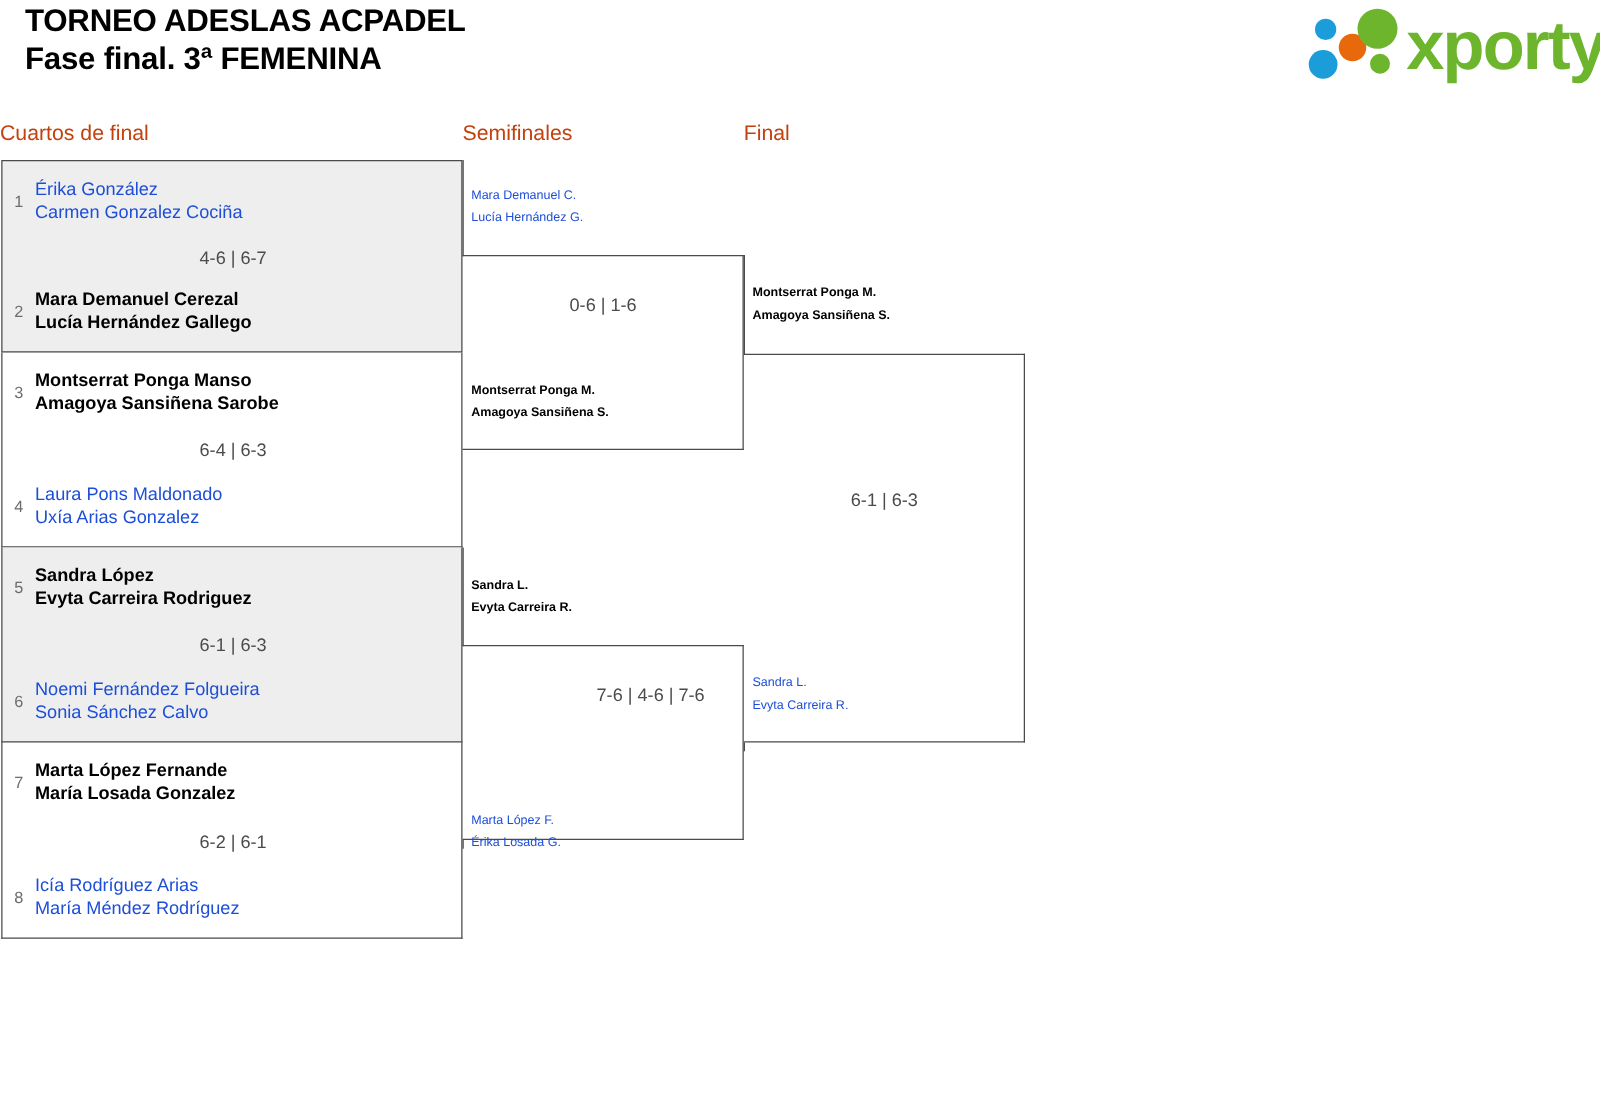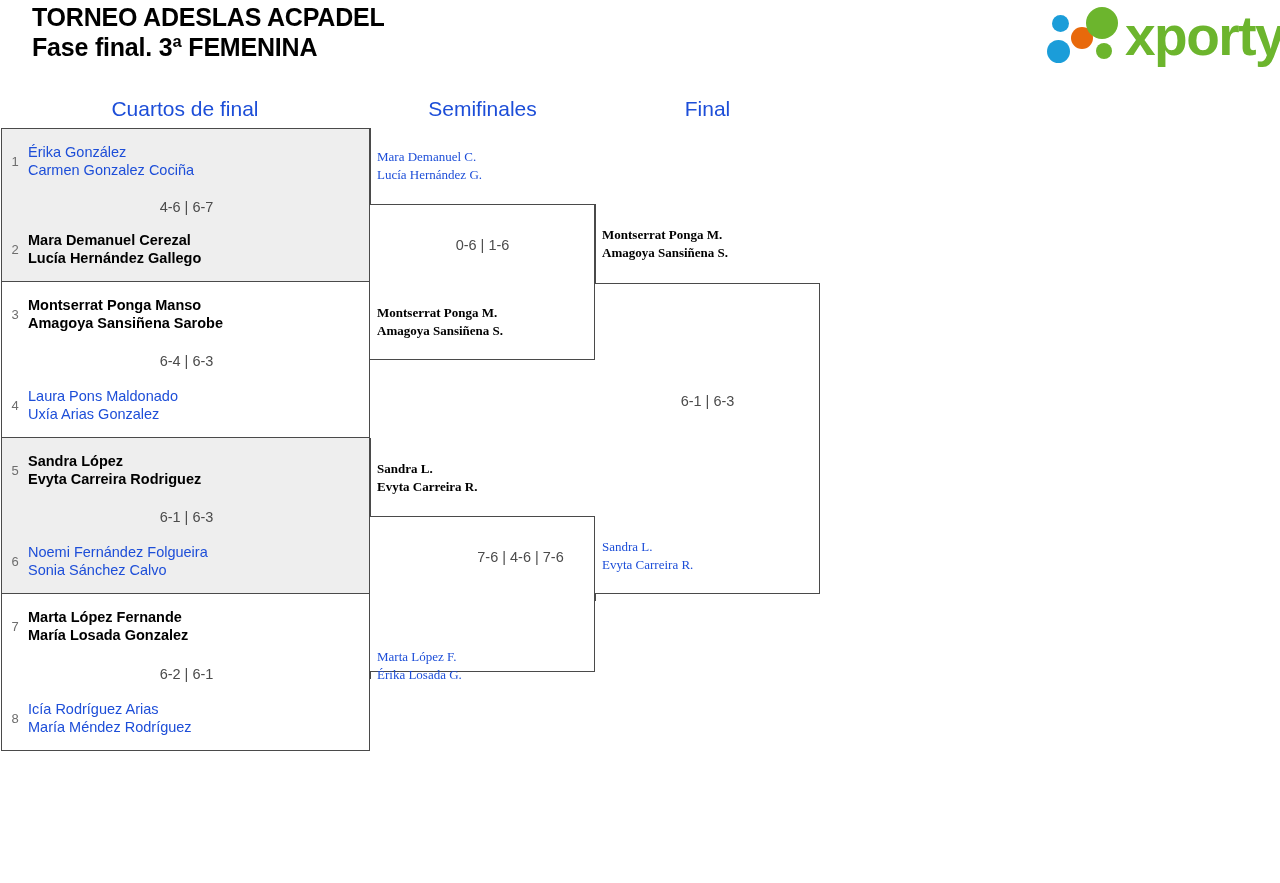--- a/index.html
+++ b/index.html
@@ -17,21 +17,21 @@
   }
 
   
   #header {
     position: absolute;
     left: 0; top: 0;
     width: 1280px; height: 80px;
   }
   #title-block {
     position: absolute;
-    left: 16px; top: 2px; padding-left: 16px;
+    left: 4px; top: 2px; padding-left: 16px;
   }
   .title-line {
     font-size: 25px;
     font-weight: 700;
     color: #000000;
     line-height: 30px;
     letter-spacing: -0.2px;
     white-space: nowrap;
   }
 
@@ -56,23 +56,23 @@
     font-size: 55px;
     font-weight: 700;
     line-height: 60px;
     letter-spacing: -1.5px;
     color: #6cb52d;
   }
 
   
   .round-header {
     position: absolute;
-    font-size: 21px;
-    color: #1d4ed8;
-    text-align: center;
+    font-size: 17px;
+    color: #c2410c;
+    text-align: left;
     white-space: nowrap;
   }
   #hdr-r0 { left: 0px;   top: 97px; width: 370px; }
   #hdr-r1 { left: 370px; top: 97px; width: 225px; }
   #hdr-r2 { left: 595px; top: 97px; width: 225px; }
 
   
   #bracket {
     position: absolute;
     left: 0; top: 0;
@@ -159,21 +159,21 @@
     color: #4b4b4b;
   }
 
   .adv-team {
     position: absolute;
     display: flex;
     flex-direction: column;
     justify-content: center;
     white-space: nowrap;
   }
-  .adv-team .pname { font-size: 13px; line-height: 18px; font-family: Liberation Serif, serif; }
+  .adv-team .pname { font-size: 10px; line-height: 18px; }
 </style>
 </head>
 <body>
 
 <div id="header">
   <div id="title-block">
     <div class="title-line">TORNEO ADESLAS ACPADEL</div>
     <div class="title-line">Fase final. 3ª FEMENINA</div>
   </div>
 

